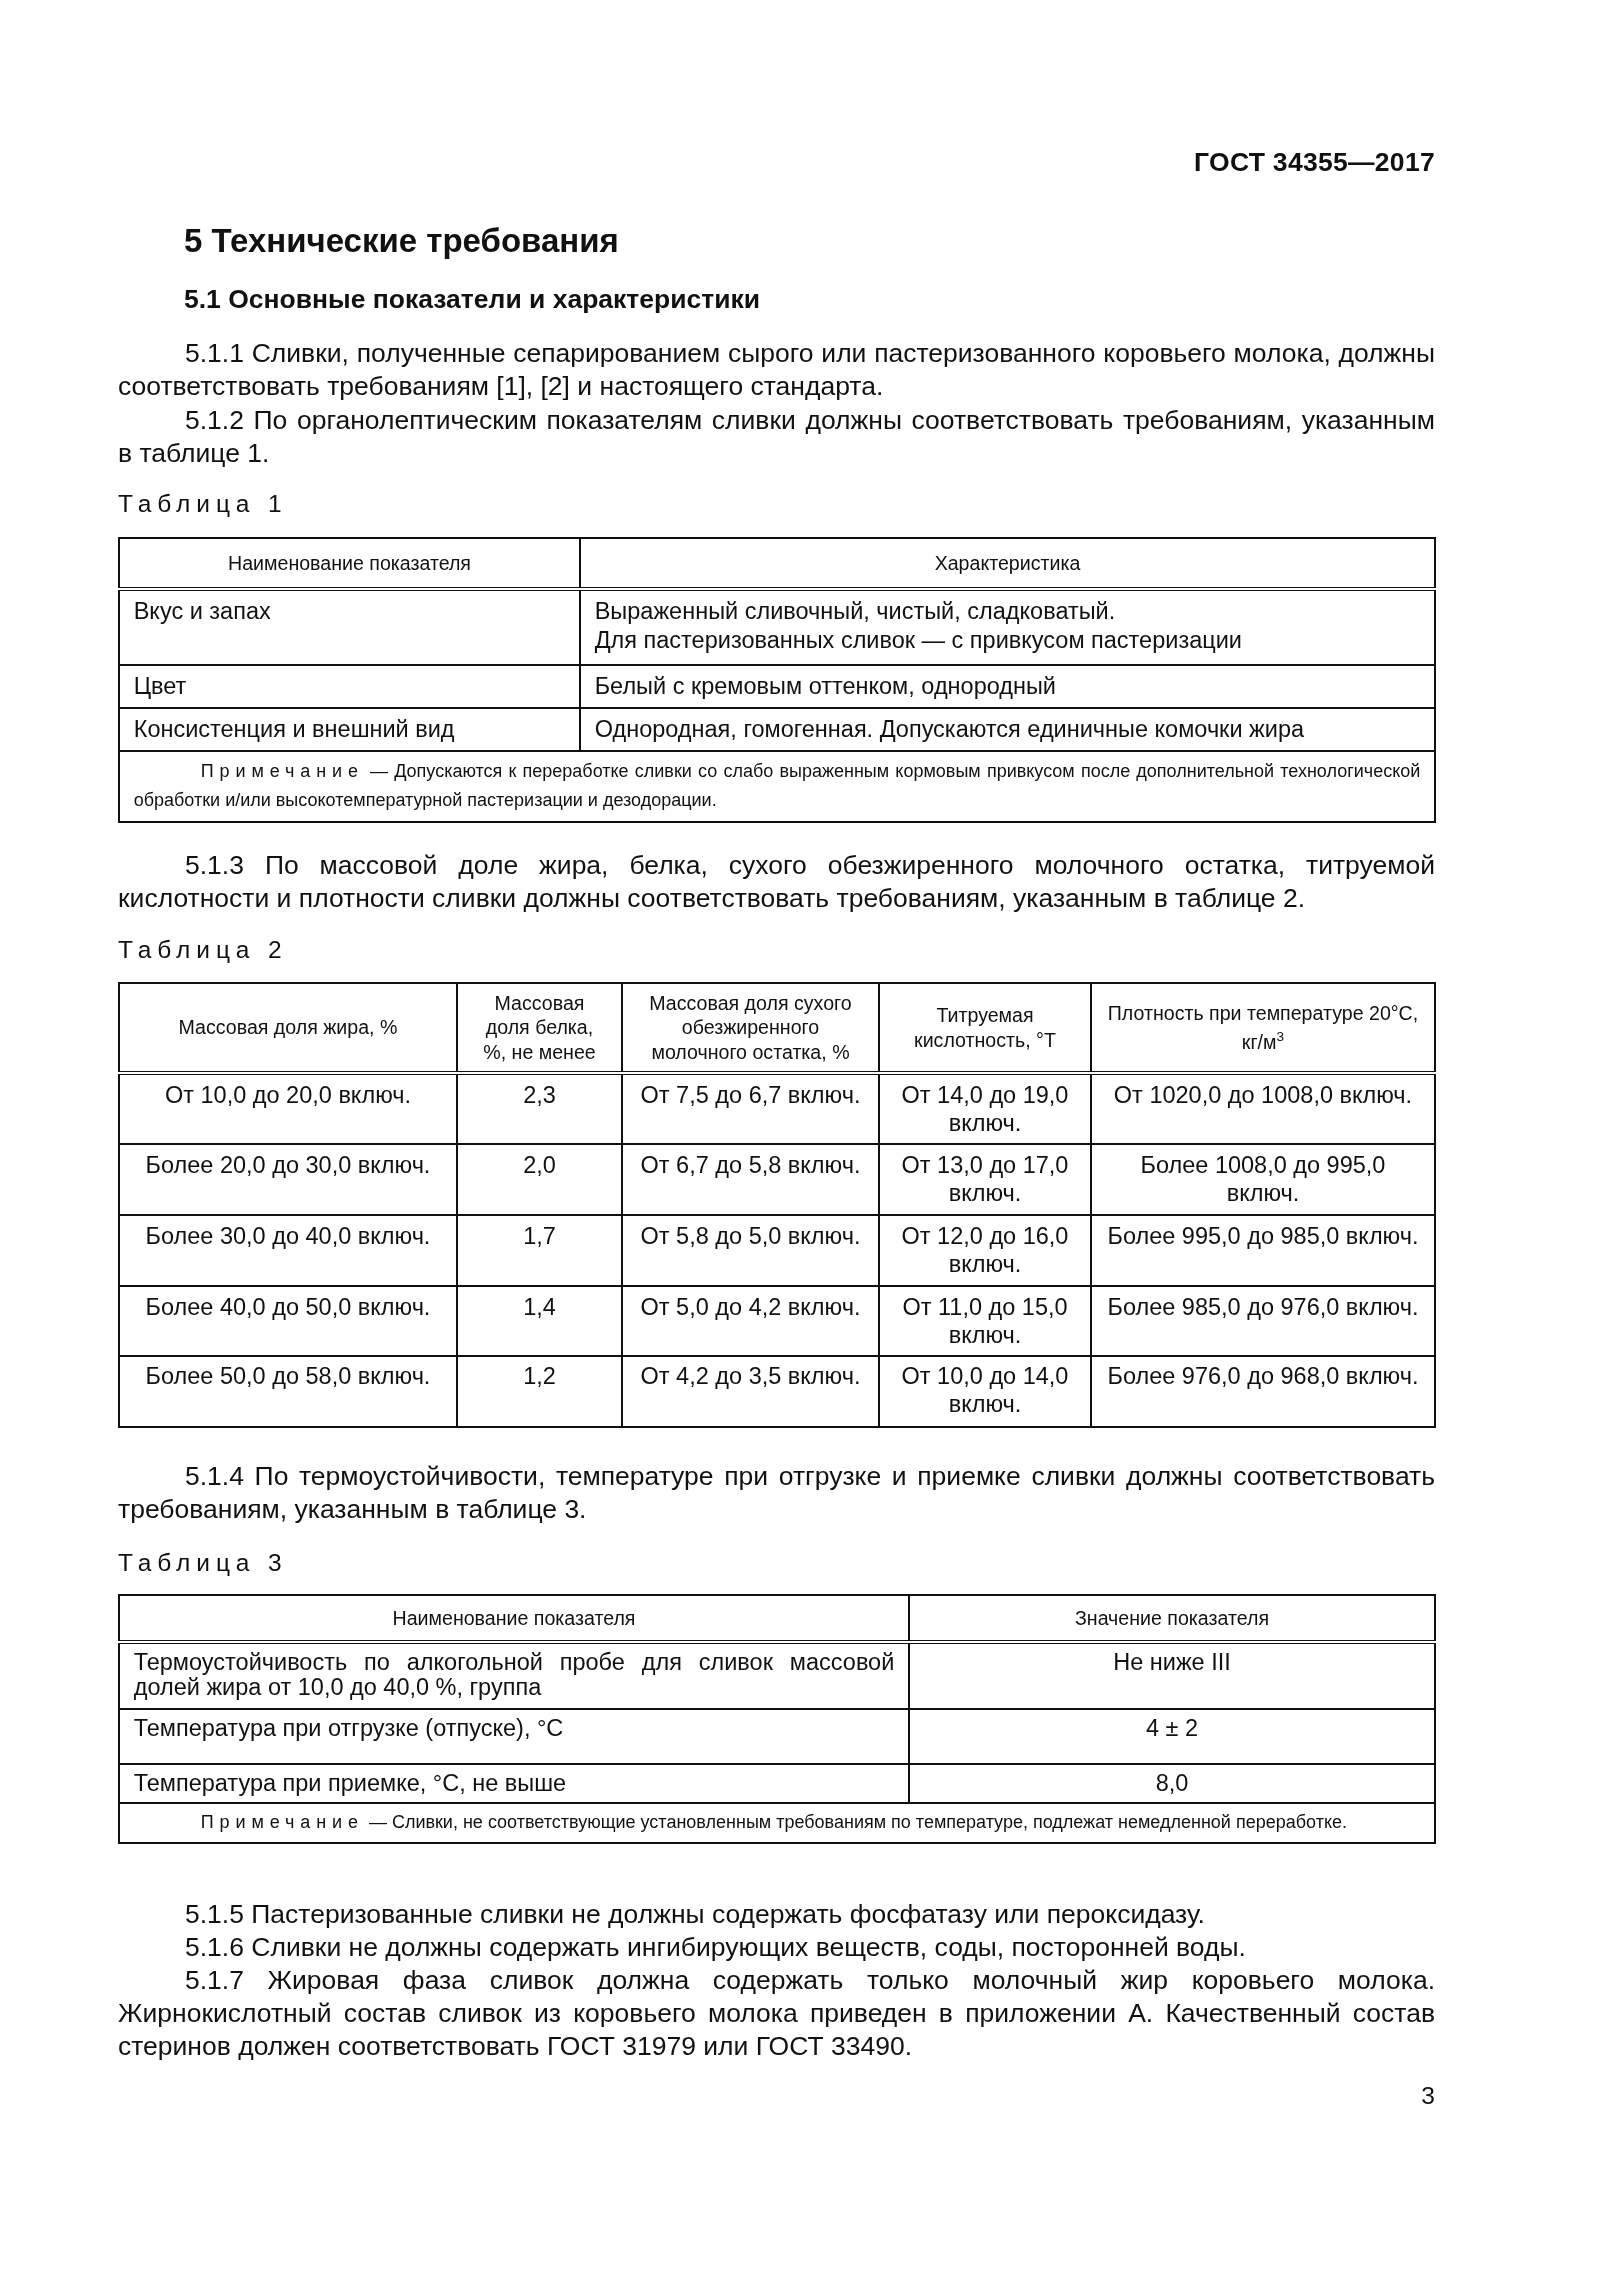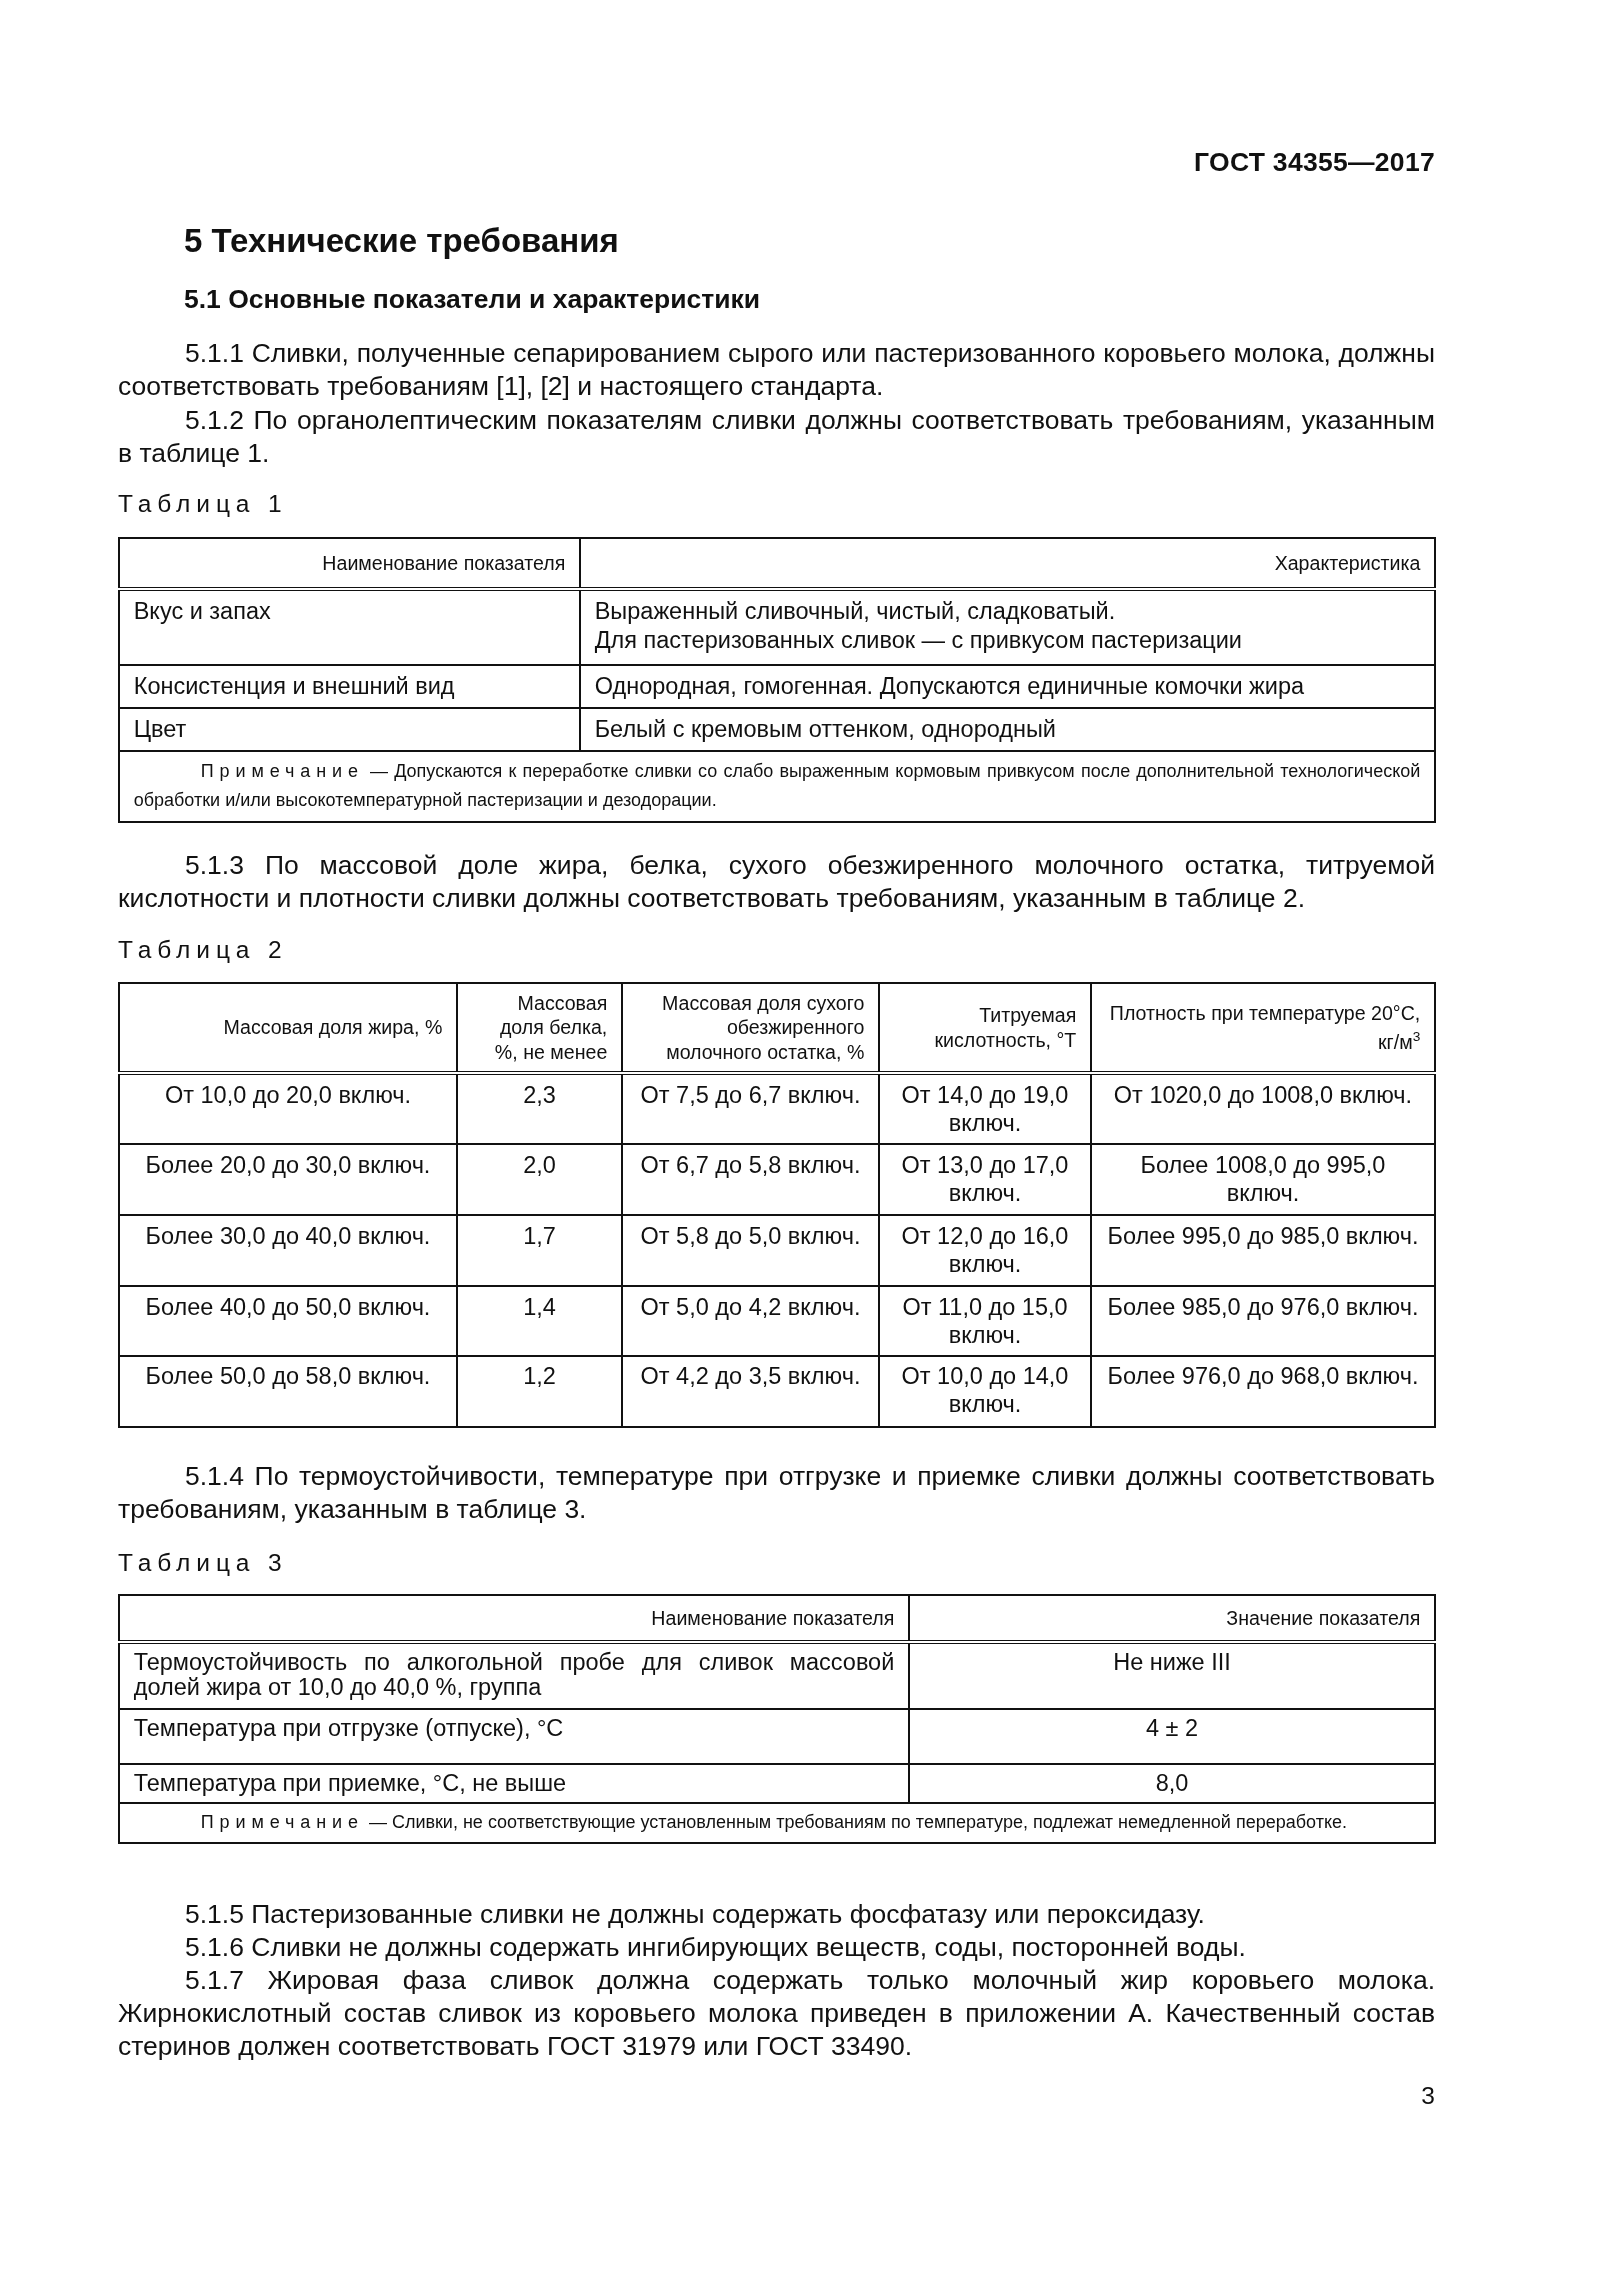--- a/index.html
+++ b/index.html
@@ -21,21 +21,21 @@
   .para .indent { display: inline-block; width: 67px; }
   .tcap { left: 118px; font-size: 24.5px; letter-spacing: 5.9px; }
   table.doc {
     position: absolute; left: 118px; width: 1318px; border-collapse: collapse;
     font-size: 23.5px;
   }
   table.doc td, table.doc th {
     border: 2px solid #111; padding: 5.9px 13.7px; vertical-align: top; font-weight: normal;
   }
   table.doc { border: 2.9px solid #111; }
-  table.doc th { font-size: 19.6px; vertical-align: middle; text-align: right; line-height: 24.5px; }
+  table.doc th { font-size: 19.6px; vertical-align: middle; text-align: center; line-height: 24.5px; }
   table.doc thead tr { border-bottom: 4.9px double #111; }
   .t1 td { line-height: 29px; }
   .t2 td { text-align: center; line-height: 28px; padding: 7.8px 7.8px; }
   .t3 td { line-height: 25.5px; }
   .note { font-size: 18px; line-height: 28px; text-align: justify; text-align-last: left; margin-left: 41px; }
   .note .spaced { letter-spacing: 5.9px; }
   .note .indent { display: inline-block; width: 67px; }
   .center { text-align: center; margin-left: 32px; }
   .pageno { right: 186px; top: 2082px; font-size: 24.5px; }
   sup { font-size: 13.7px; }
@@ -66,26 +66,26 @@
   </thead>
   <tbody>
     <tr style="height:76px;">
       <td>Вкус и запах</td>
       <td>
         <div>Выраженный сливочный, чистый, сладковатый.</div>
         <div>Для пастеризованных сливок — с привкусом пастеризации</div>
       </td>
     </tr>
     <tr style="height:41px;">
+      <td>Цвет</td>
+      <td>Белый с кремовым оттенком, однородный</td>
+    </tr>
+    <tr style="height:41px;">
       <td>Консистенция и внешний вид</td>
       <td>Однородная, гомогенная. Допускаются единичные комочки жира</td>
-    </tr>
-    <tr style="height:41px;">
-      <td>Цвет</td>
-      <td>Белый с кремовым оттенком, однородный</td>
     </tr>
     <tr>
       <td colspan="2" class="note"><span class="indent"></span><span class="spaced">Примечание</span><span> — Допускаются к переработке сливки со слабо выраженным кормовым привкусом после дополнительной технологической обработки и/или высокотемпературной пастеризации и дезодорации.</span></td>
     </tr>
   </tbody>
 </table>
 
 <div class="abs para" style="top:849px;"><span class="indent"></span><span>5.1.3 По массовой доле жира, белка, сухого обезжиренного молочного остатка, титруемой кислотности и плотности сливки должны соответствовать требованиям, указанным в таблице 2.</span></div>
 
 <div class="abs tcap" style="top:936px;">Таблица 2</div>

